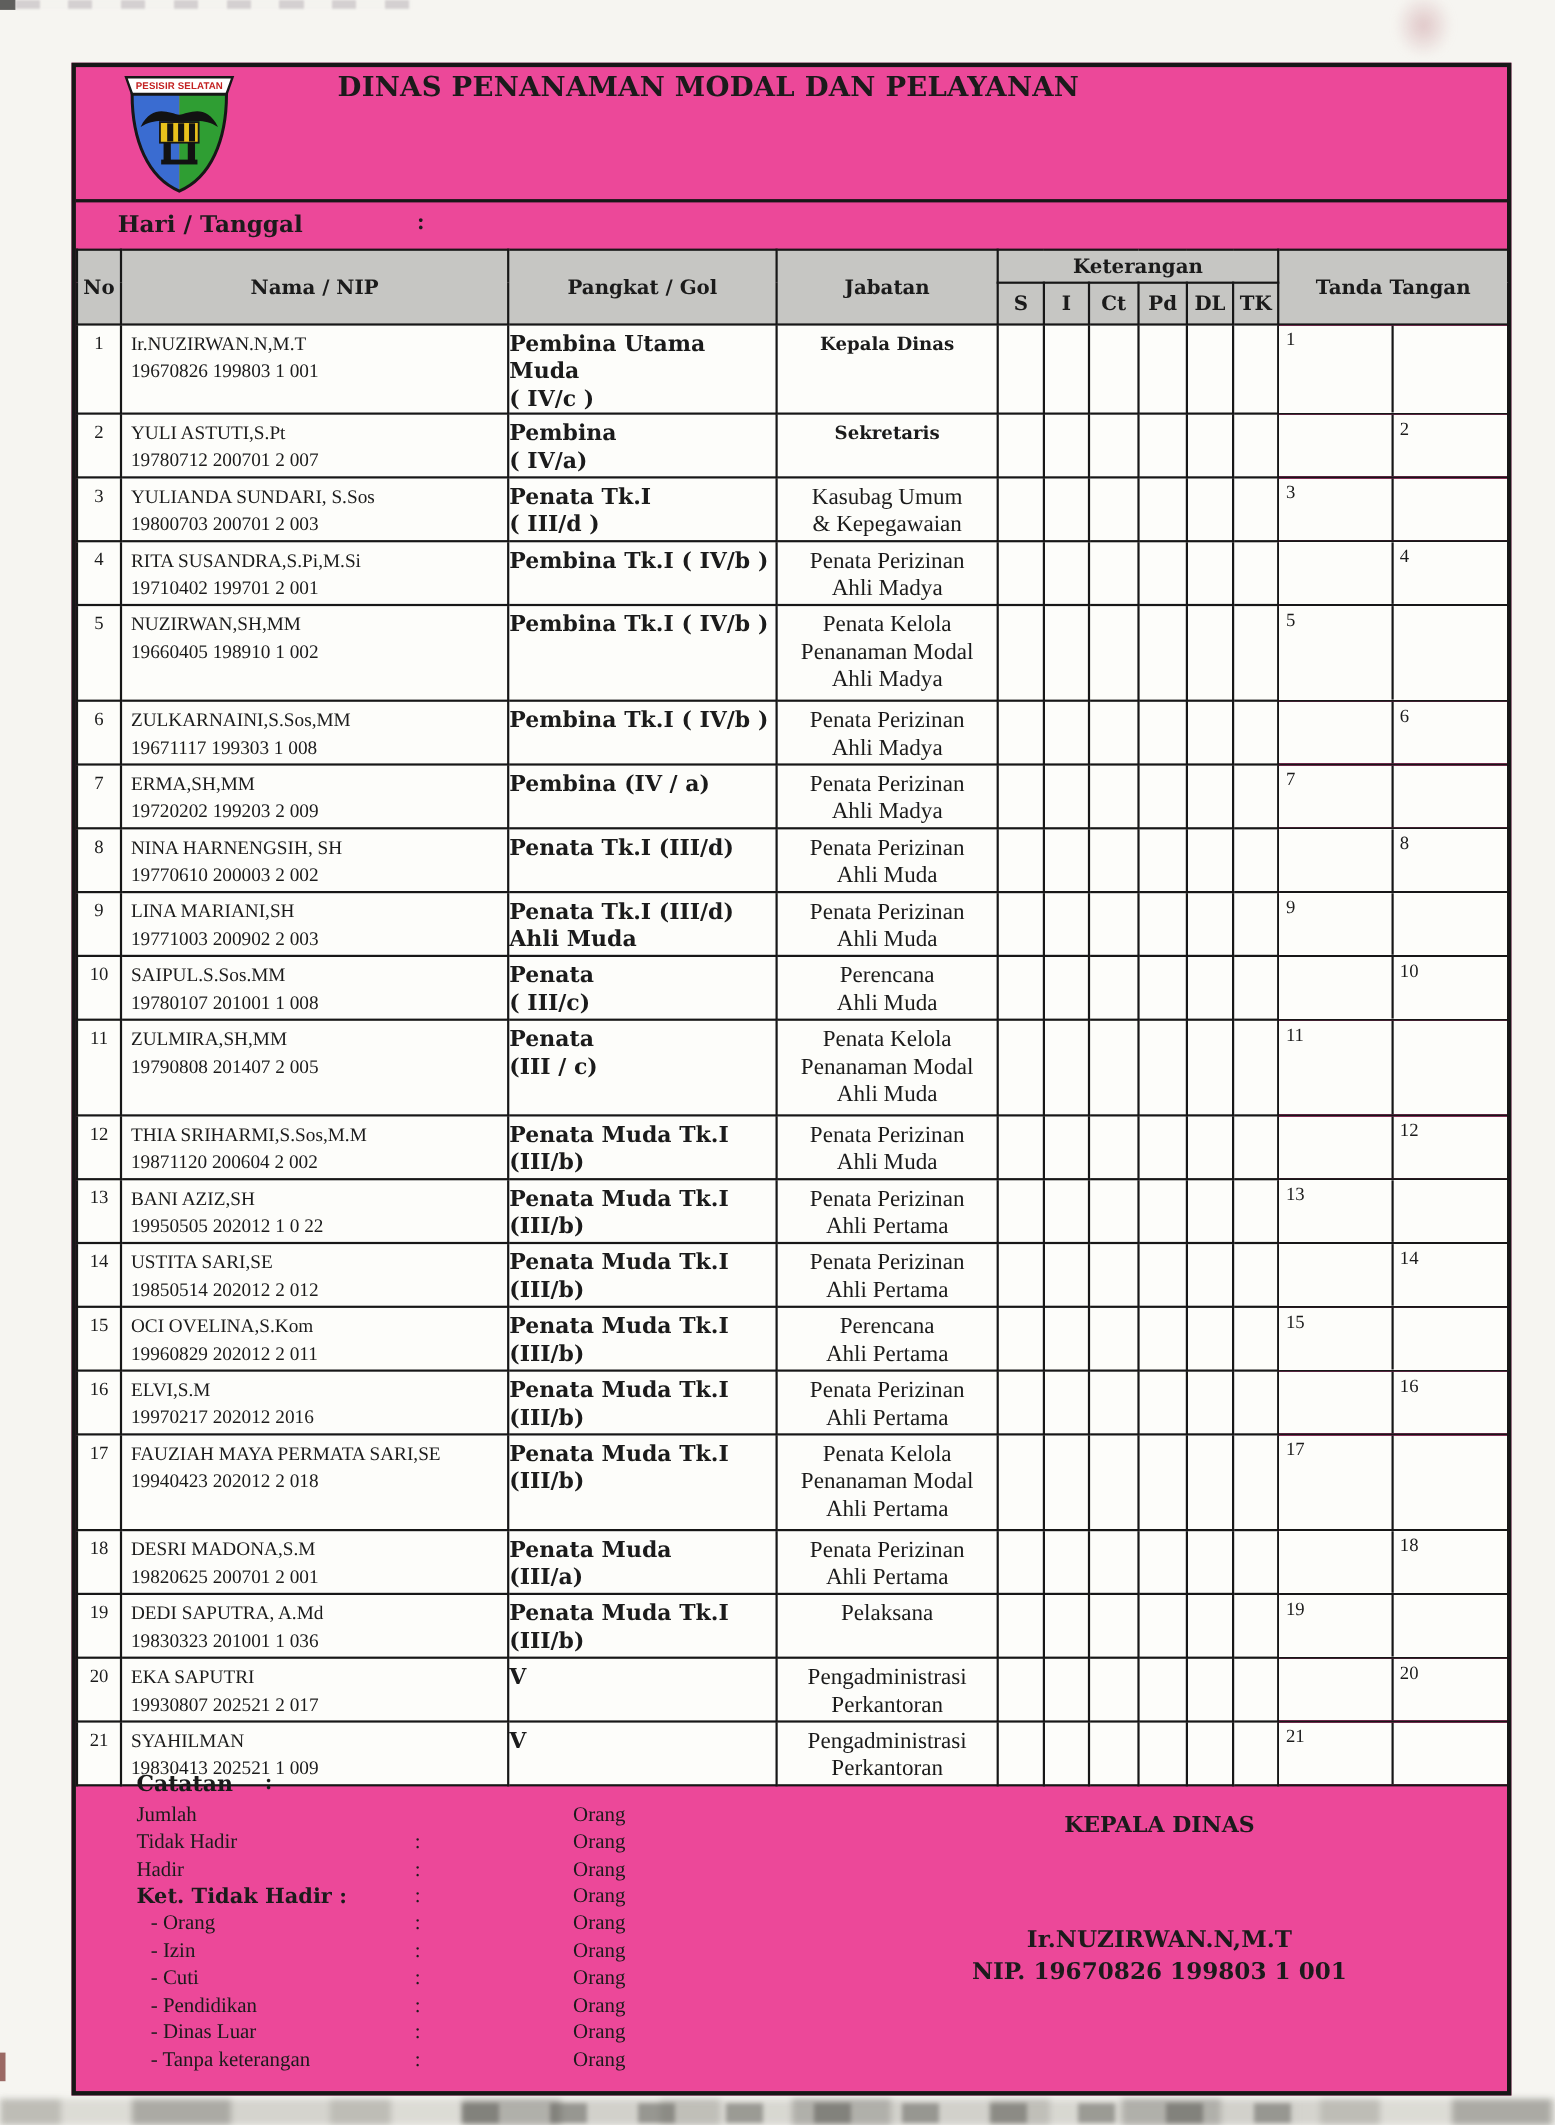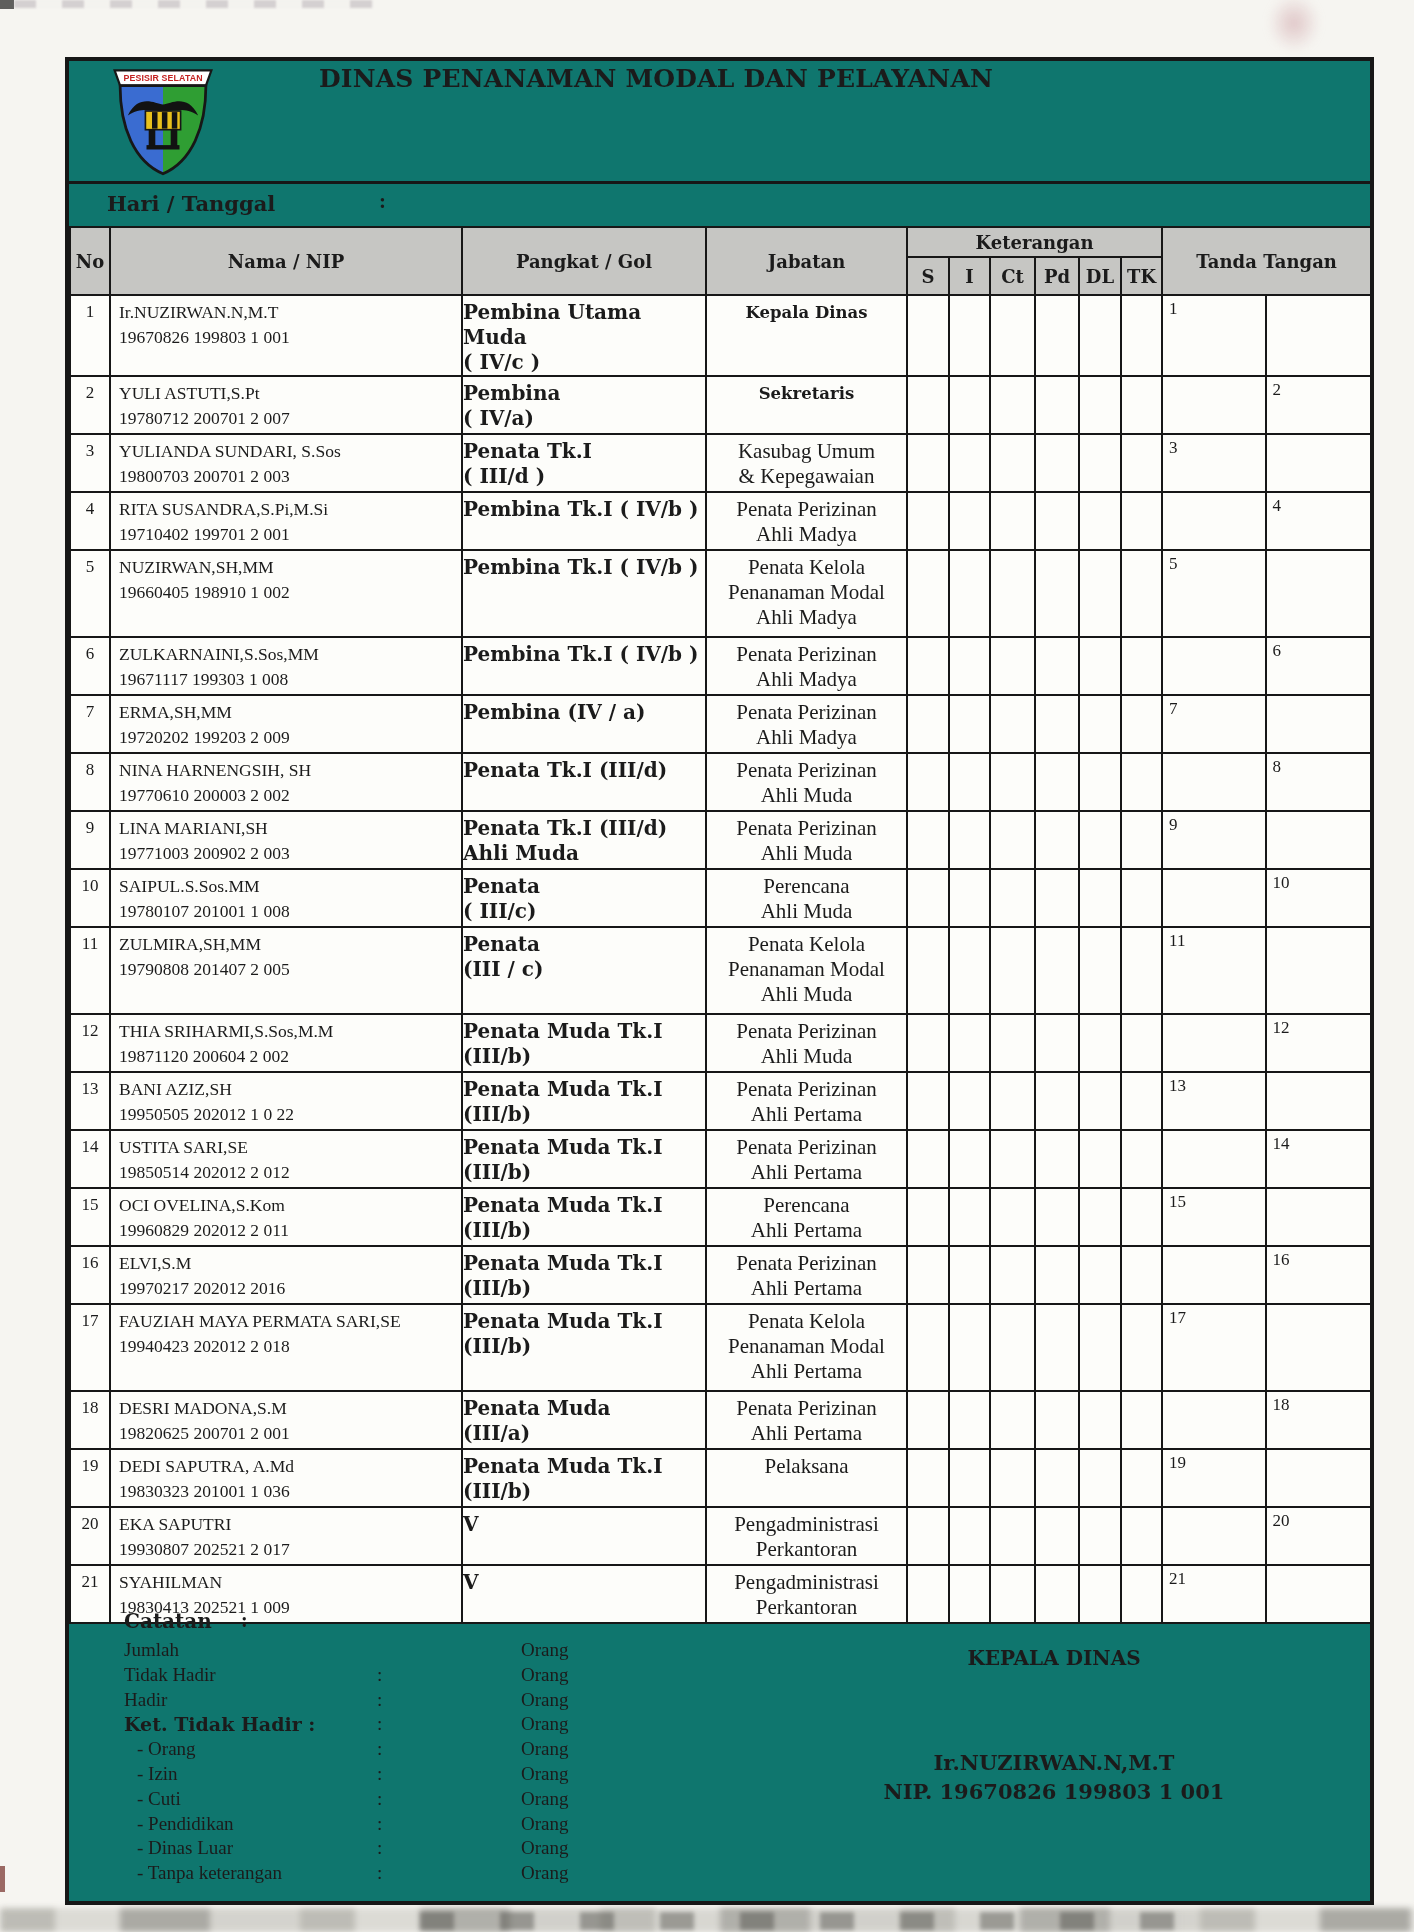--- a/index.html
+++ b/index.html
@@ -18,27 +18,27 @@
   .tick-left{position:absolute;left:0;top:1866px;width:5px;height:26px;background:#7c3a34;opacity:.75}
   .noise-bottom{position:absolute;left:0;top:1908px;width:1414px;height:24px;
     background:repeating-linear-gradient(90deg,#b4b3ac 0 55px,#d8d7d1 55px 120px,#9e9d97 120px 210px,#cfcec8 210px 300px);
     filter:blur(3px);opacity:.85}
   .noise-bottom2{position:absolute;left:420px;top:1912px;width:760px;height:18px;
     background:repeating-linear-gradient(90deg,rgba(90,90,85,.5) 0 34px,rgba(200,200,195,.2) 34px 80px);
     filter:blur(2px)}
 
   
   .doc{position:absolute;left:65px;top:57px;width:1309px;height:1848px;box-sizing:border-box;
-    background:#0f766e;border:4px solid #171717}
+    background:#ec4899;border:4px solid #171717}
 
   
   .letterhead{position:absolute;left:0;top:0;width:100%;height:123px;box-sizing:border-box;
     border-bottom:3px solid #171717}
   .logo{position:absolute;left:28px;top:6px;width:132px;height:110px}
-  .lh-text{position:absolute;left:232px;top:3px;width:710px;text-align:center}
+  .lh-text{position:absolute;left:220px;top:3px;width:710px;text-align:center}
   .lh-title{font-family:"DejaVu Serif",serif;font-weight:bold;font-size:25px;line-height:30px;letter-spacing:.2px}
   .lh-addr{font-family:"Liberation Sans",sans-serif;font-size:19px;margin-top:3px}
 
   
   .date-row{position:absolute;left:0;top:123px;width:100%;height:42px}
   .date-label{position:absolute;left:38px;top:7px;font-family:"DejaVu Serif",serif;font-weight:bold;font-size:21px}
   .date-colon{position:absolute;left:310px;top:5px;font-weight:bold;font-size:21px}
 
   
   table{position:absolute;left:0;top:165px;width:1301px;border-collapse:collapse;table-layout:fixed}

